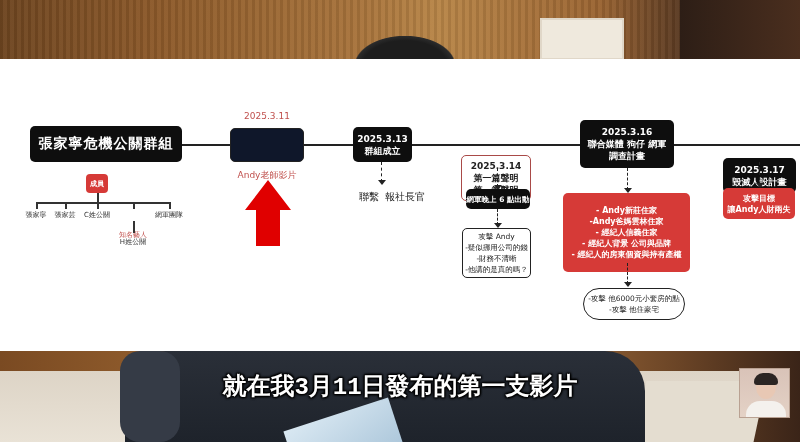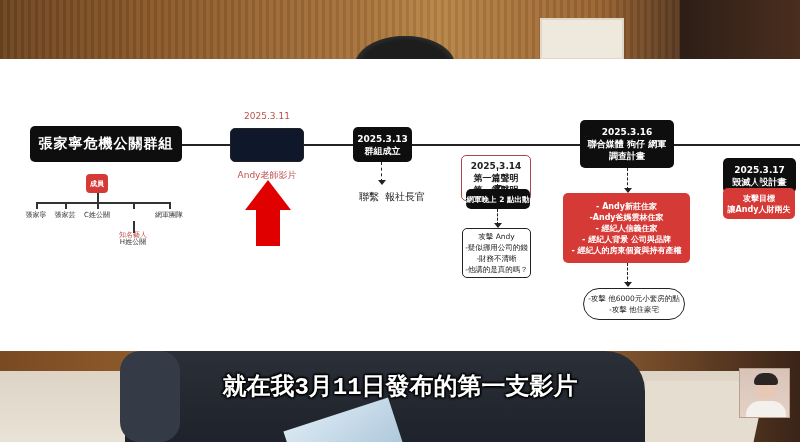--- a/index.html
+++ b/index.html
@@ -184,39 +184,39 @@
   <div class="small-text" style="left:359px;top:131px;">聯繫 報社長官</div>
 
   <div class="node outline-red" style="left:461px;top:63px;width:70px;height:46px;margin-top:33px;">
     <span>2025.3.14</span>
     <span>第一篇聲明</span>
     <span>第一篇聲明</span>
   </div>
   <div class="dash-v" style="left:497px;top:109px;height:19px;"></div>
   <div class="arrow-tip" style="left:494px;top:126px;"></div>
   <div class="box dark" style="left:466px;top:130px;width:64px;height:20px;">
-    <span>網軍晚上 2 點出動</span>
+    <span>網軍晚上 6 點出動</span>
   </div>
   <div class="dash-v" style="left:497px;top:150px;height:16px;"></div>
   <div class="arrow-tip" style="left:494px;top:164px;"></div>
   <div class="box white" style="left:462px;top:169px;width:69px;height:50px;">
     <span>攻擊 Andy</span>
     <span>-疑似挪用公司的錢</span>
     <span>-財務不清晰</span>
     <span>-他講的是真的嗎？</span>
   </div>
 
   <div class="node dark" style="left:580px;top:61px;width:94px;height:48px;">
     <span>2025.3.16</span>
     <span>聯合媒體 狗仔 網軍</span>
     <span>調查計畫</span>
   </div>
   <div class="dash-v" style="left:627px;top:109px;height:22px;"></div>
   <div class="arrow-tip" style="left:624px;top:129px;"></div>
-  <div class="box red" style="left:563px;top:134px;width:127px;height:70px;font-size:8px;">
+  <div class="box red" style="left:563px;top:134px;width:127px;height:79px;font-size:8px;">
     <span>- Andy新莊住家</span>
     <span>-Andy爸媽雲林住家</span>
     <span>- 經紀人信義住家</span>
     <span>- 經紀人背景 公司與品牌</span>
     <span>- 經紀人的房東個資與持有產權</span>
   </div>
   <div class="dash-v" style="left:627px;top:204px;height:21px;"></div>
   <div class="arrow-tip" style="left:624px;top:223px;"></div>
   <div class="box white" style="left:583px;top:229px;width:102px;height:32px;border-radius:16px;">
     <span>-攻擊 他6000元小套房的點</span>

